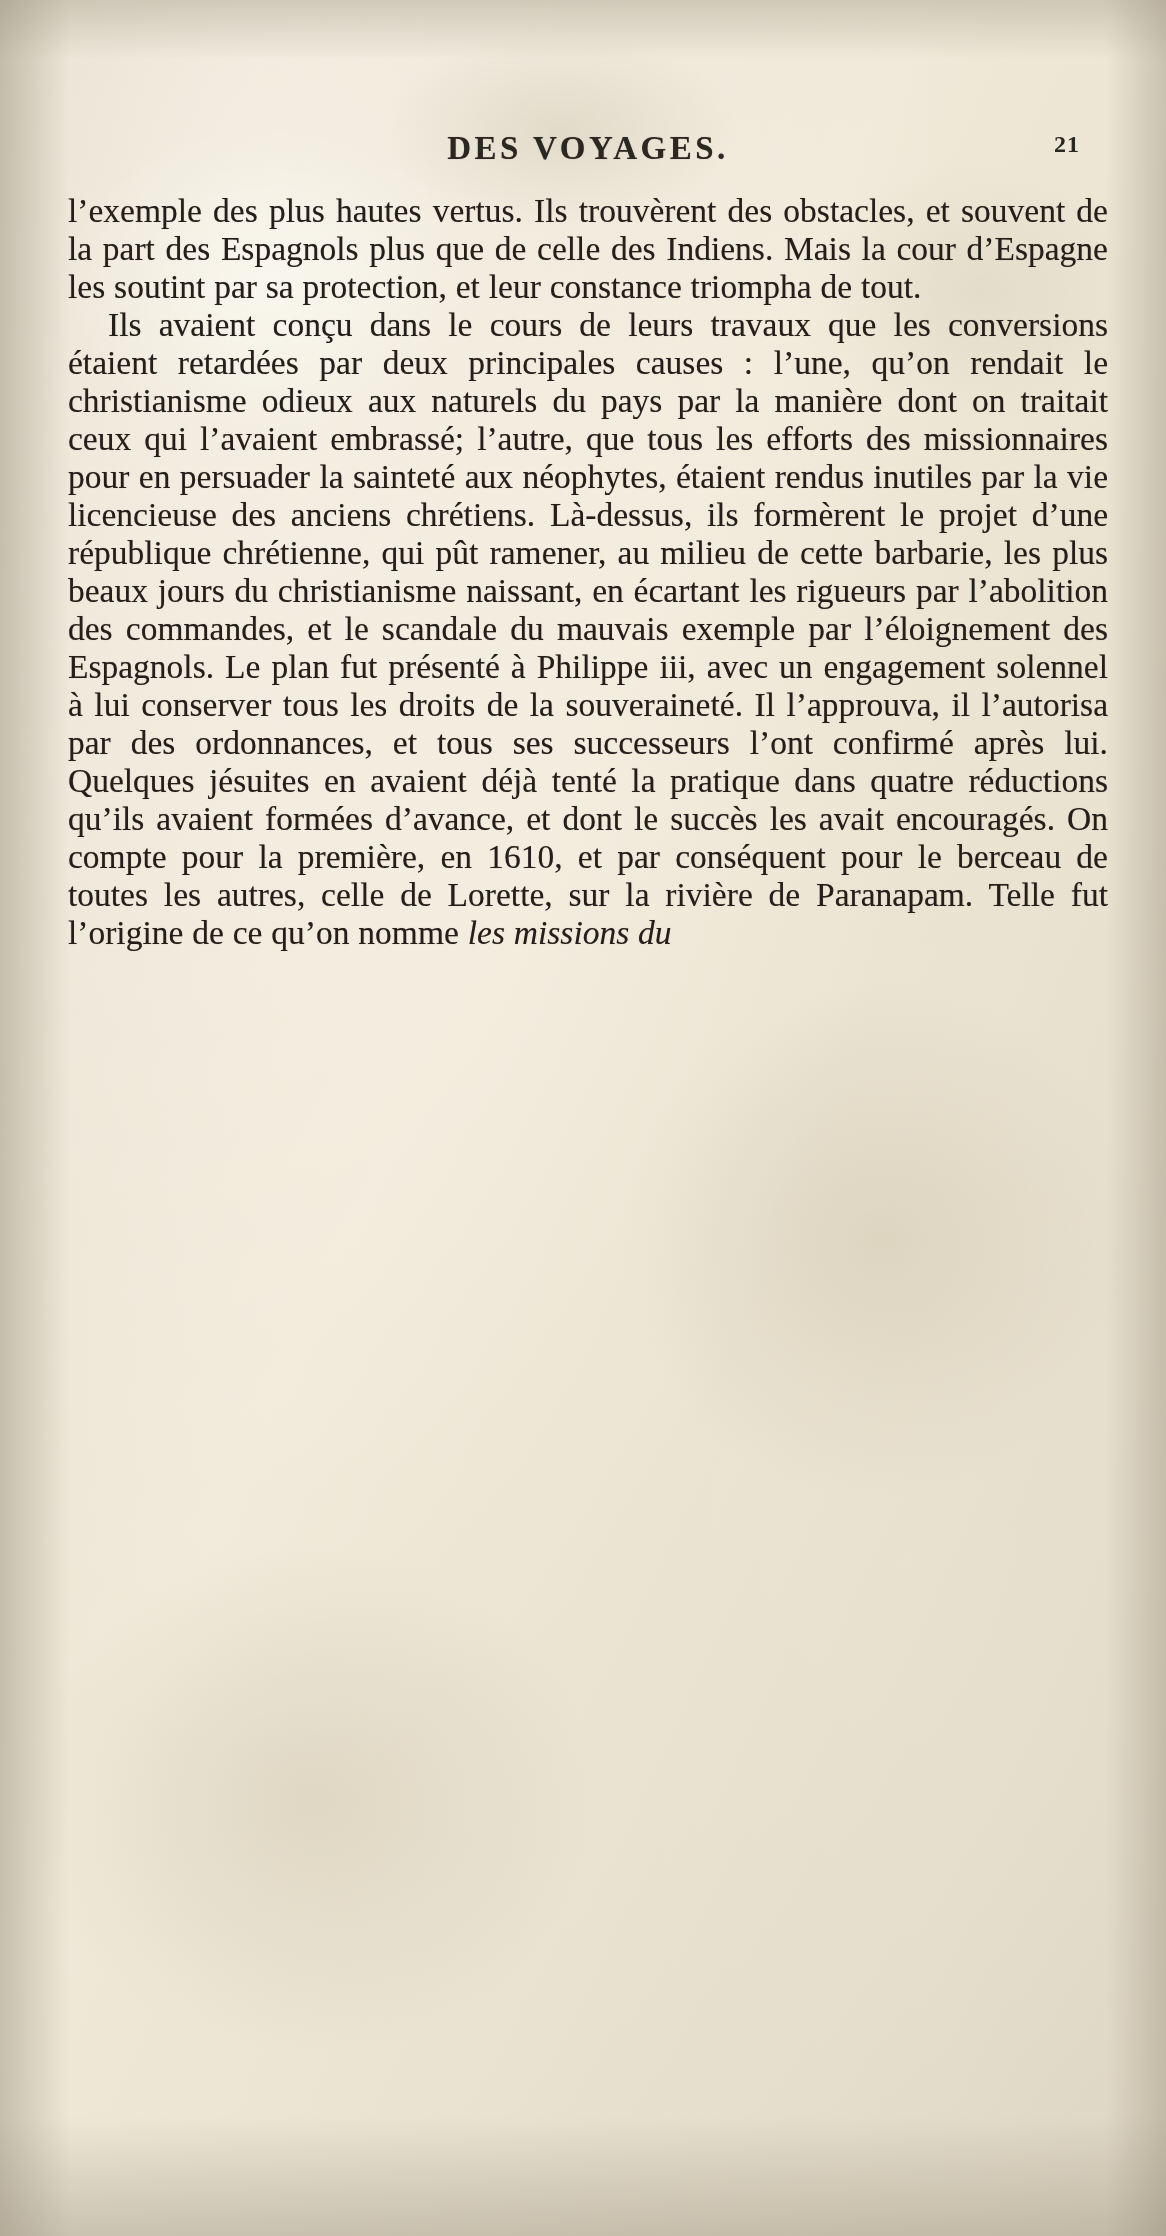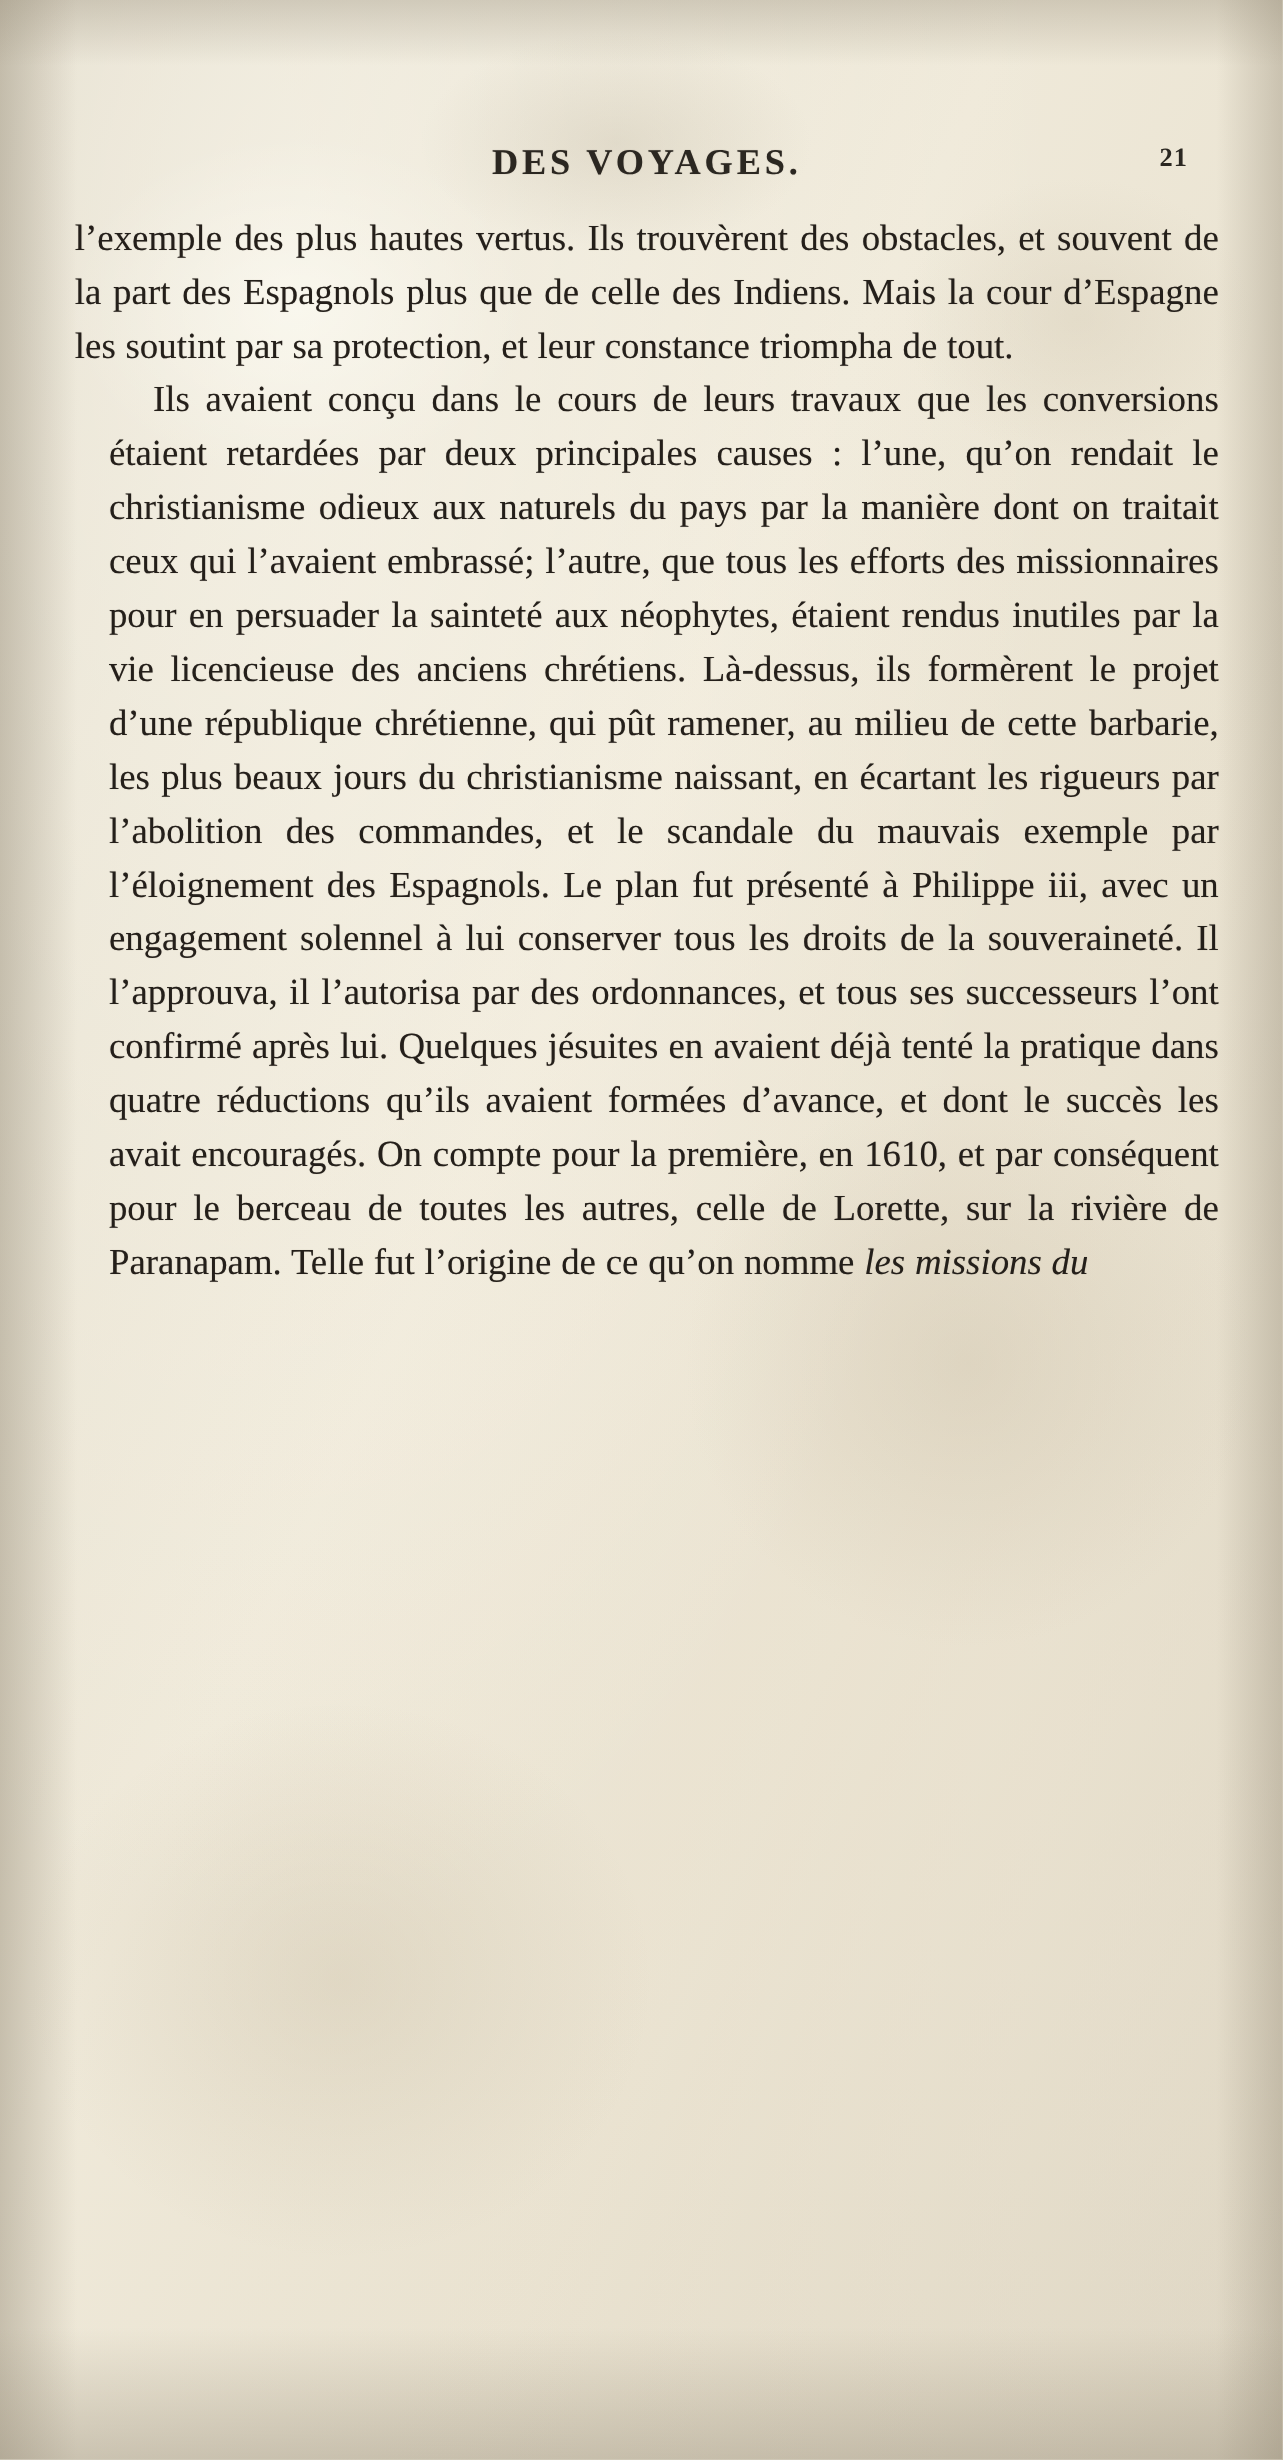--- a/index.html
+++ b/index.html
@@ -84,30 +84,29 @@
     top: 1px;
     font-size: 24px;
     font-weight: 700;
     letter-spacing: 1px;
     color: #2b2721;
   }
 
   p.body {
     margin: 0;
     font-size: 33.5px;
-    line-height: 49px;
+    line-height: 38px;
     color: #241f1a;
     text-align: justify;
     text-align-last: left;
     word-spacing: 0.5px;
     text-shadow: 0 0 0.7px rgba(50,42,34,0.45);
   }
   p.body.indent {
     text-indent: 40px;
-    margin-left: 31px;
   }
   .it { font-style: italic; }
 </style>
 </head>
 <body>
 
 <div class="page">
 
   <div class="stain s1"></div>
   <div class="stain s2"></div>

